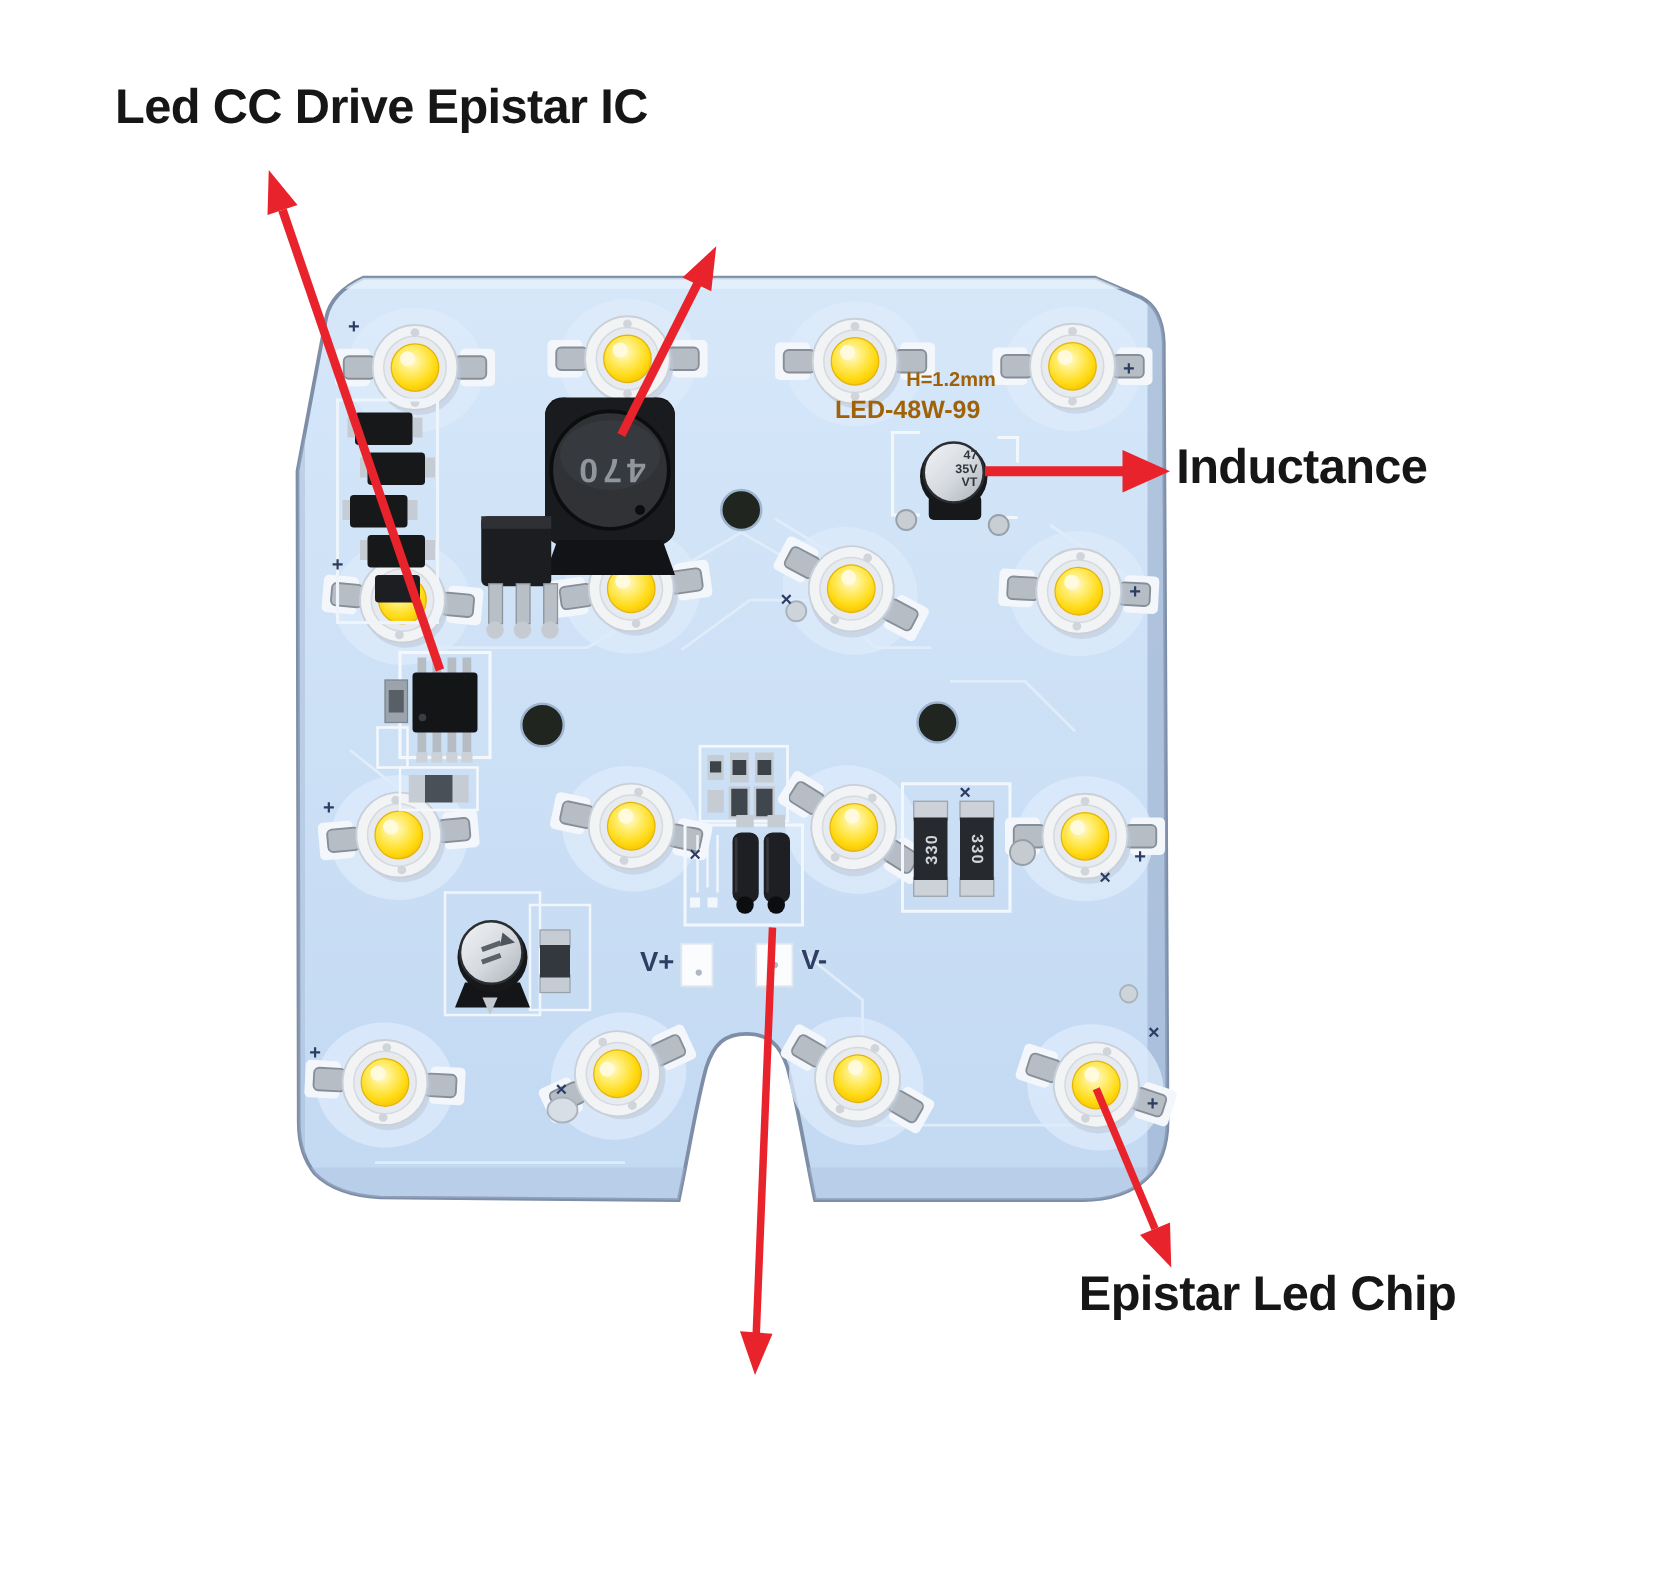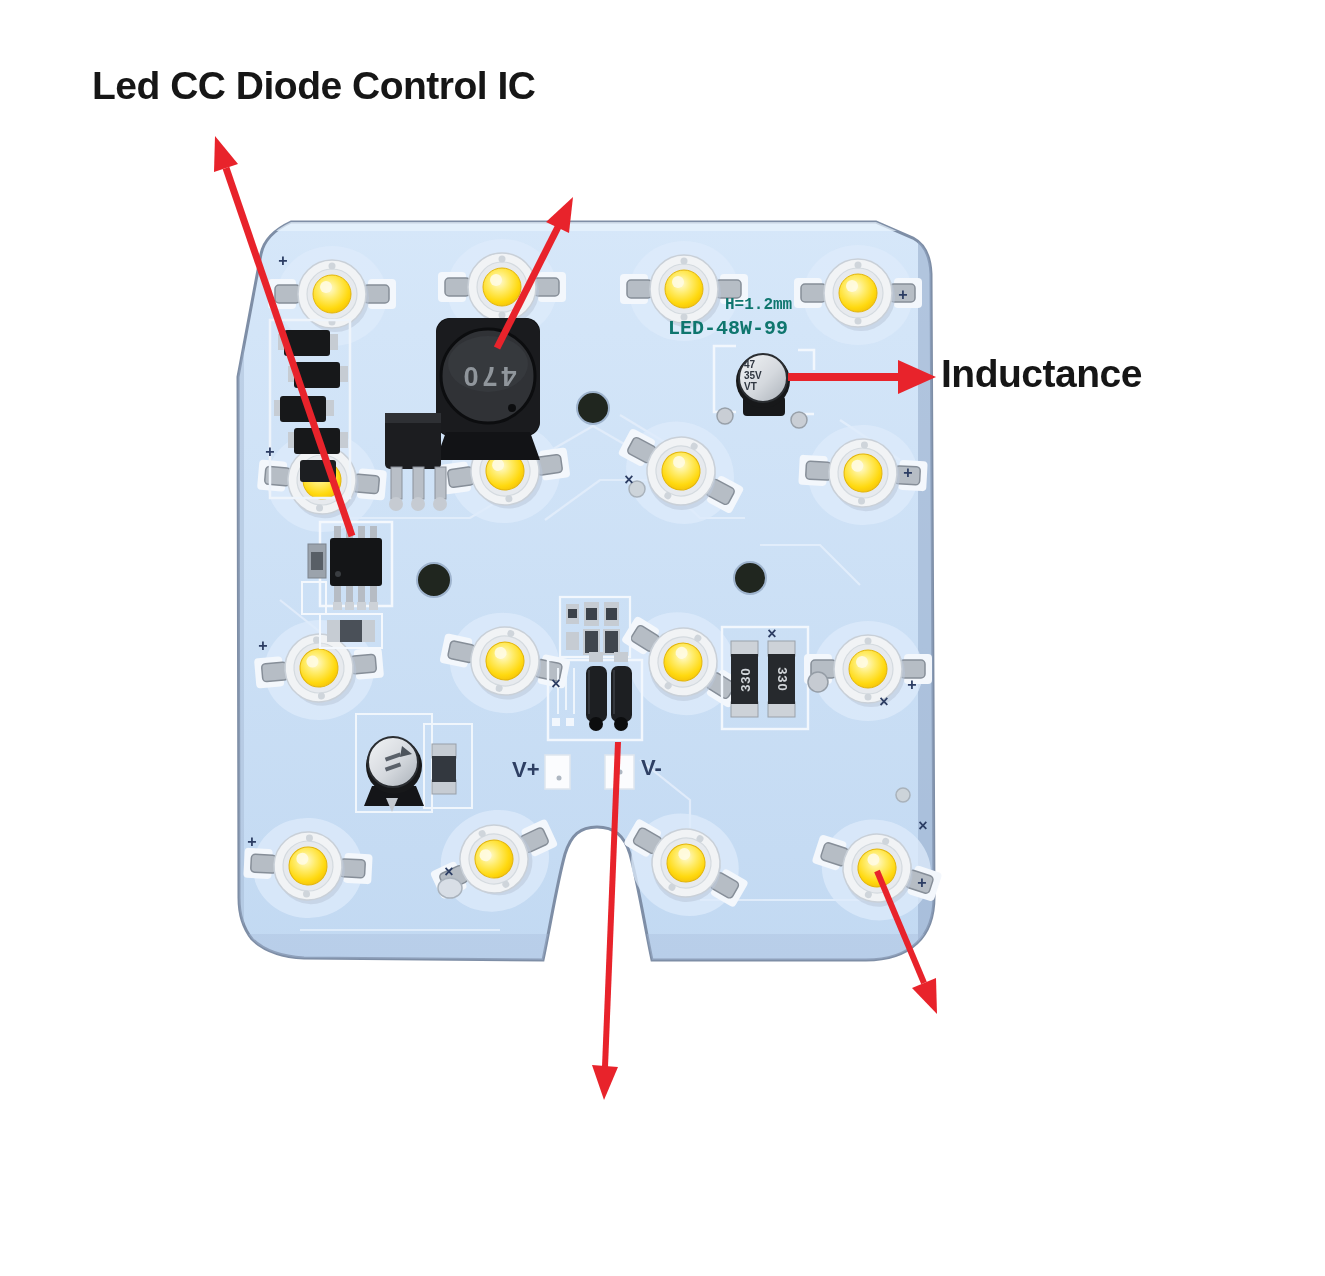--- a/index.html
+++ b/index.html
@@ -2,26 +2,26 @@
 <html><head>
 <meta charset="utf-8">
 <style>
   html,body{margin:0;padding:0;background:#ffffff;}
   .stage{position:relative;width:1325px;height:1276px;background:#ffffff;overflow:hidden;
          font-family:"Liberation Sans", sans-serif;}
   .stage svg{position:absolute;left:0;top:0;}
   .label{position:absolute;font-weight:700;font-size:39px;color:#161616;white-space:nowrap;
          letter-spacing:-0.5px;}
   .sk{position:absolute;white-space:nowrap;}
-  .mono{font-family:Liberation Mono, monospace;color:#0f766e;font-weight:600;}
+  .mono{font-family:Liberation Sans, sans-serif;color:#a16207;font-weight:600;}
   .vtxt{font-weight:700;font-size:22px;color:#2e3f63;}
   .ind-txt{position:absolute;left:456px;top:360px;width:64px;text-align:center;
            font-weight:700;font-size:27px;letter-spacing:4px;color:#90969c;
            transform:rotate(180deg);}
-  .cap-txt{position:absolute;left:744px;top:359px;width:38px;text-align:left;
+  .cap-txt{position:absolute;left:744px;top:359px;width:38px;text-align:right;
            font-weight:700;font-size:10px;line-height:11px;color:#2f3640;}
   .cap-txt span{display:block;}
   .res-txt{position:absolute;width:28px;text-align:center;font-weight:700;font-size:13px;
            color:#d2d6da;letter-spacing:1px;}
   .r1{left:731px;top:672px;transform:rotate(-90deg);}
   .r2{left:768px;top:672px;transform:rotate(90deg);}
 </style>
 </head>
 <body>
 
@@ -280,22 +280,23 @@
   </g>
   <g fill="#e8232b" stroke="none">
     <polygon points="215,136 238,164 214,172"></polygon>
     <polygon points="573,197 569,233 546,222"></polygon>
     <polygon points="936,377 898,394 898,360"></polygon>
     <polygon points="937,1014 912,988 936,978"></polygon>
     <polygon points="604,1100 592,1065 618,1067"></polygon>
   </g>
 </svg>
 
-  <div class="label" style="left:92px;top:64px;">Led CC Diode Control IC</div>
+  <div class="label" style="left:92px;top:64px;">Led CC Drive Epistar IC</div>
   <div class="label" style="left:941px;top:352px;">Inductance</div>
+  <div class="label" style="left:863px;top:1014px;">Epistar Led Chip</div>
 
   <div class="sk mono" style="left:725px;top:296px;font-size:16px;">H=1.2mm</div>
   <div class="sk mono" style="left:668px;top:317px;font-size:20px;">LED-48W-99</div>
   <div class="sk vtxt" style="left:512px;top:757px;">V+</div>
   <div class="sk vtxt" style="left:641px;top:755px;">V-</div>
 
   <div class="ind-txt">470</div>
   <div class="cap-txt">
     <span>47</span>
     <span>35V</span>

